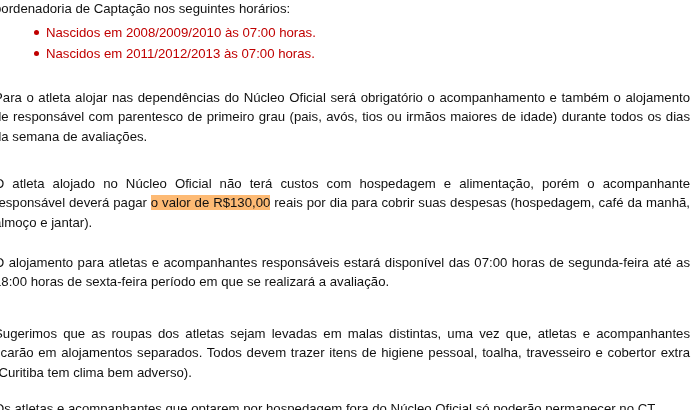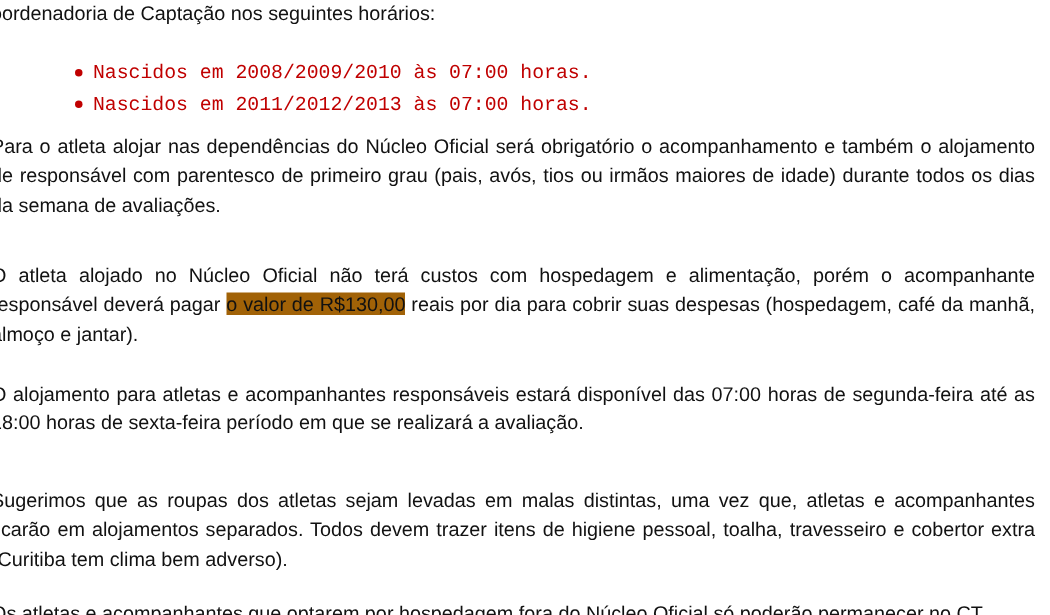--- a/index.html
+++ b/index.html
@@ -35,24 +35,23 @@
     left: -6px;
     width: 690px;
     font-size: 13.2px;
     line-height: 1.3;
     color: #111;
   }
   ul.bullets {
     position: absolute;
     top: 22px;
     left: 8px;
-    margin: 16px;
+    margin: 0;
     padding: 0 0 0 26px;
     list-style: none;
-    font-family: Liberation Mono, monospace;
   }
   ul.bullets li {
     position: relative;
     color: #c00000;
     font-size: 13.2px;
     line-height: 1.62;
     padding-left: 12px;
   }
   ul.bullets li::before {
     content: "";
@@ -67,21 +66,21 @@
   .block {
     position: absolute;
     left: -6px;
     width: 696px;
   }
   .b1 { top: 88px; }
   .b2 { top: 174px; }
   .b3 { top: 253px; }
   .b4 { top: 324px; }
   .hl {
-    background: #a16207;
+    background: #fdba74;
   }
   .clip-bottom {
     position: absolute;
     left: -6px;
     top: 399px;
     width: 696px;
     overflow: hidden;
     height: 11px;
     font-size: 13.2px;
     line-height: 1.47;

